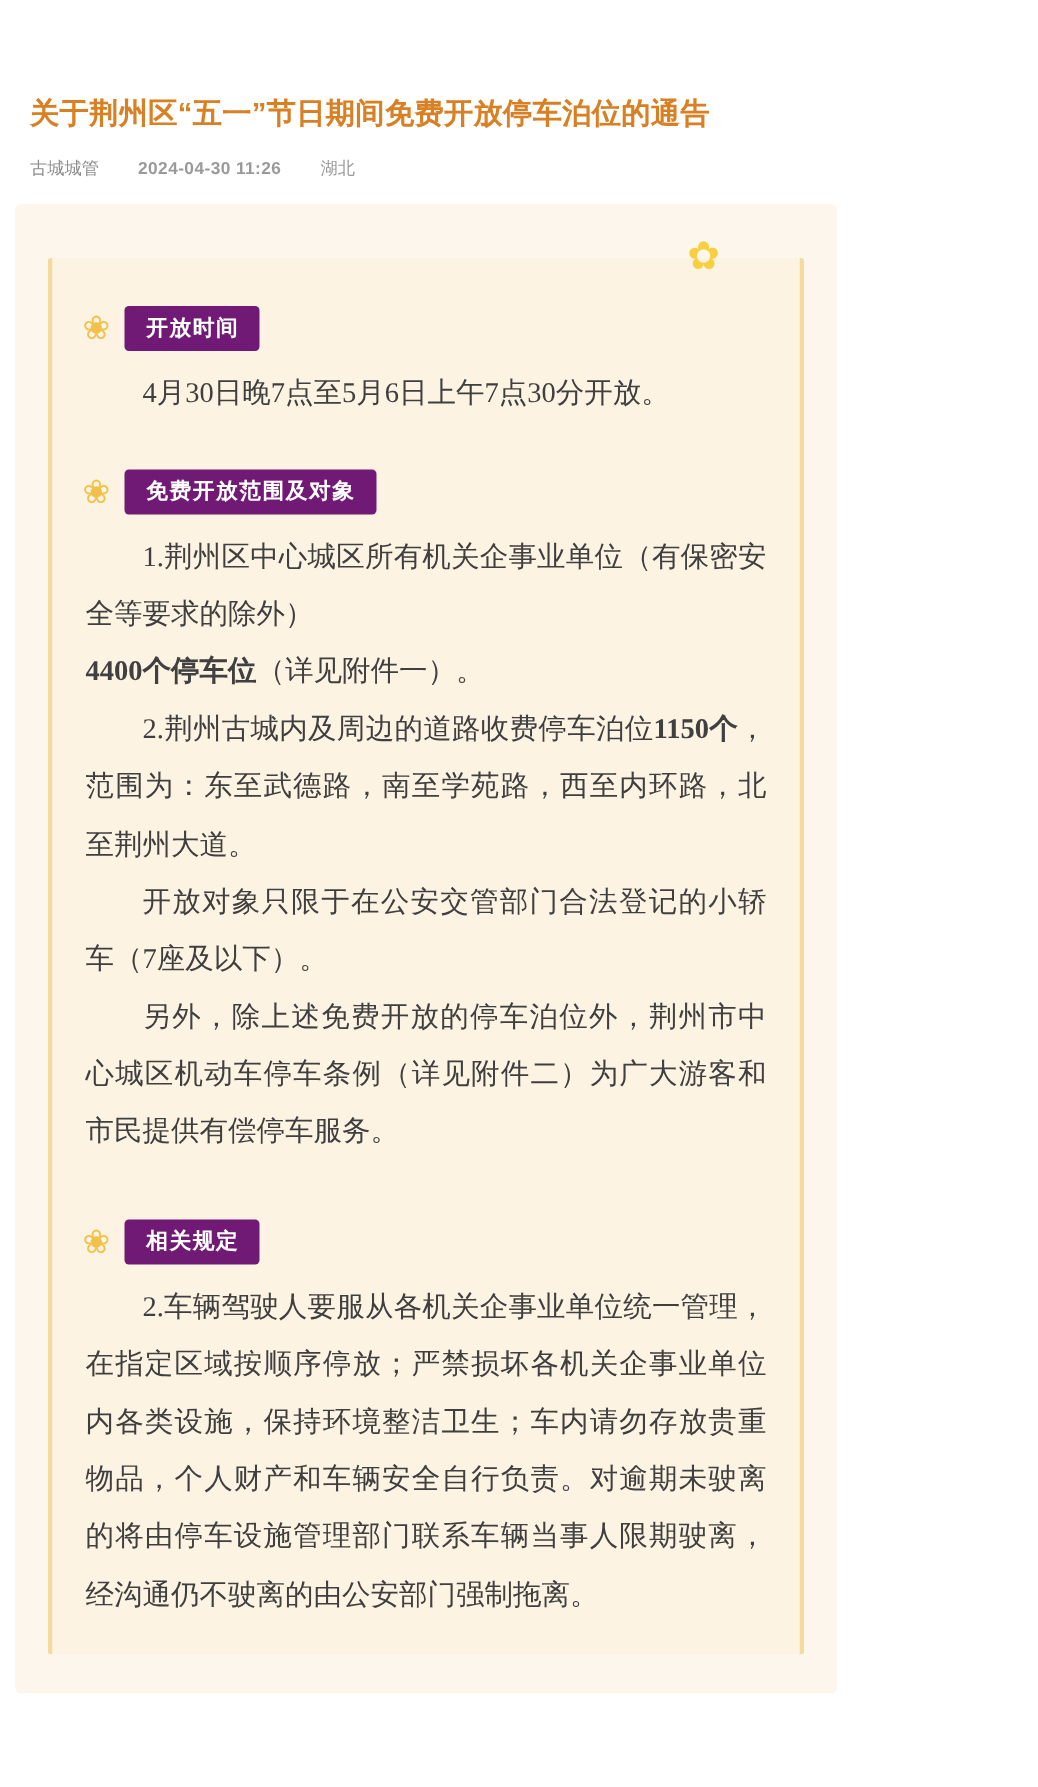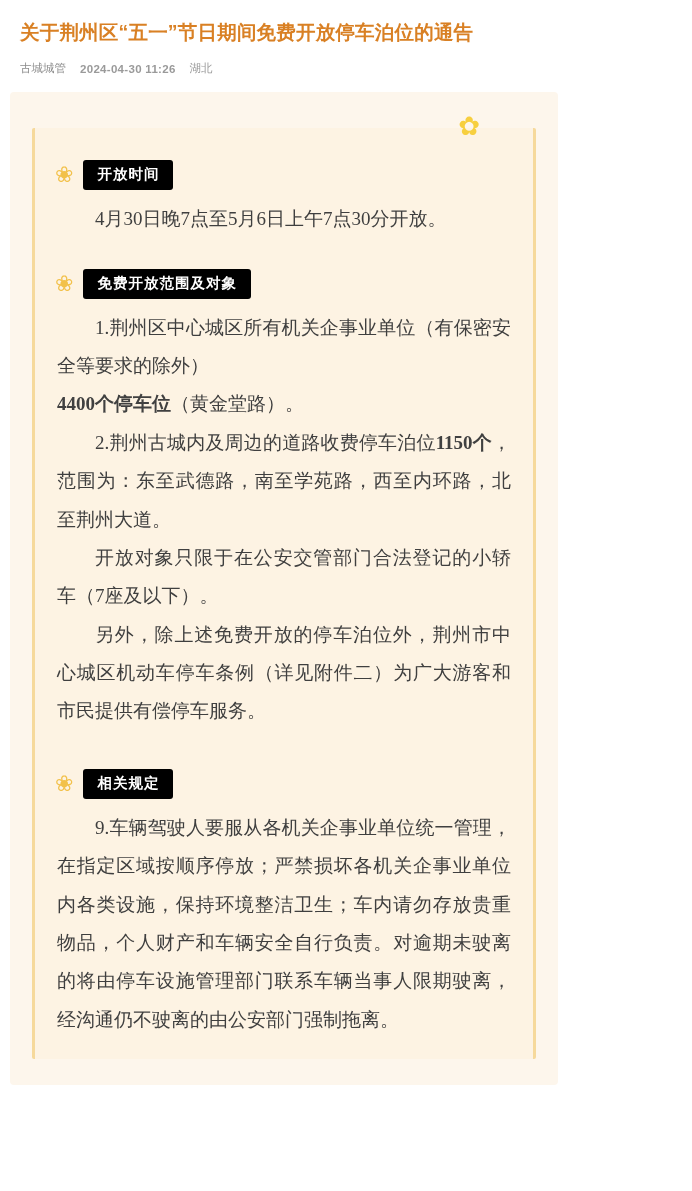--- a/index.html
+++ b/index.html
@@ -4,37 +4,37 @@
 <style>
   * { box-sizing: border-box; }
   html, body { margin:0; padding:0; }
   body {
     width: 692px;
     min-height: 1191px;
     background: #ffffff;
     font-family: "Liberation Serif", "DejaVu Serif", serif;
     color: #3d3d3d;
   }
-  .page { width: 568px; position: relative; }
+  .page { width: 568px; position: relative; margin-top: 44px; }
 
   
   .header { padding: 18px 20px 0 20px; }
   .art-title {
     font-family: "Liberation Sans", sans-serif;
     font-size: 19.5px;
     font-weight: bold;
     color: #d98024;
     line-height: 1.5;
     letter-spacing: 0.2px;
   }
   .meta {
     margin-top: 14px;
     display: flex;
     align-items: center;
-    gap: 14px;
+    gap: 26px;
     font-family: "Liberation Sans", sans-serif;
     font-size: 11.5px;
     color: #9a9a9a;
   }
   .meta .src { color: #8c8c8c; }
   .meta .time { letter-spacing: 0.3px; font-weight: bold; }
   .meta .loc { color: #9a9a9a; }
 
   
   .card {
@@ -79,21 +79,21 @@
     gap: 10px;
     margin: 10px 0 6px 2px;
   }
   .sect-head .bud {
     font-size: 22px;
     line-height: 1;
     color: #f2c14a;
   }
   .sect-tag {
     display: inline-block;
-    background: #000000;
+    background: #701a75;
     color: #ffffff;
     font-family: "Liberation Sans", sans-serif;
     font-weight: bold;
     font-size: 14.5px;
     padding: 5px 14px 6px 14px;
     border-radius: 3px;
     letter-spacing: 1px;
   }
   .sect-body { padding: 4px 4px 10px 4px; }
   .sect-body p.para { font-size: 19px; line-height: 2.02; }
@@ -136,37 +136,37 @@
       <div class="gap-sm"></div>
 
       <div class="sect-head">
         <span class="bud">❀</span>
         <span class="sect-tag">免费开放范围及对象</span>
       </div>
       <div class="sect-body">
 
         <p class="para">
           <span>1.荆州区中心城区所有机关企事业单位（有保密安全等要求的除外）</span><br>
-          <span class="hl">4400个停车位</span><span>（黄金堂路）。</span>
+          <span class="hl">4400个停车位</span><span>（详见附件一）。</span>
         </p>
 
         <p class="para">
           <span>2.荆州古城内及周边的道路收费停车泊位</span><span class="hl">1150个</span><span>，范围为：东至武德路，南至学苑路，西至内环路，北至荆州大道。</span>
         </p>
 
 
         <p class="para">开放对象只限于在公安交管部门合法登记的小轿车（7座及以下）。</p>
         <p class="para">另外，除上述免费开放的停车泊位外，荆州市中心城区机动车停车条例（详见附件二）为广大游客和市民提供有偿停车服务。</p>
       </div>
 
       <div class="gap-md"></div>
 
       <div class="sect-head">
         <span class="bud">❀</span>
         <span class="sect-tag">相关规定</span>
       </div>
       <div class="sect-body">
-        <p class="para">9.车辆驾驶人要服从各机关企事业单位统一管理，在指定区域按顺序停放；严禁损坏各机关企事业单位内各类设施，保持环境整洁卫生；车内请勿存放贵重物品，个人财产和车辆安全自行负责。对逾期未驶离的将由停车设施管理部门联系车辆当事人限期驶离，经沟通仍不驶离的由公安部门强制拖离。</p>
+        <p class="para">2.车辆驾驶人要服从各机关企事业单位统一管理，在指定区域按顺序停放；严禁损坏各机关企事业单位内各类设施，保持环境整洁卫生；车内请勿存放贵重物品，个人财产和车辆安全自行负责。对逾期未驶离的将由停车设施管理部门联系车辆当事人限期驶离，经沟通仍不驶离的由公安部门强制拖离。</p>
       </div>
 
     </div>
   </div>
 </div>
 
 </body></html>

